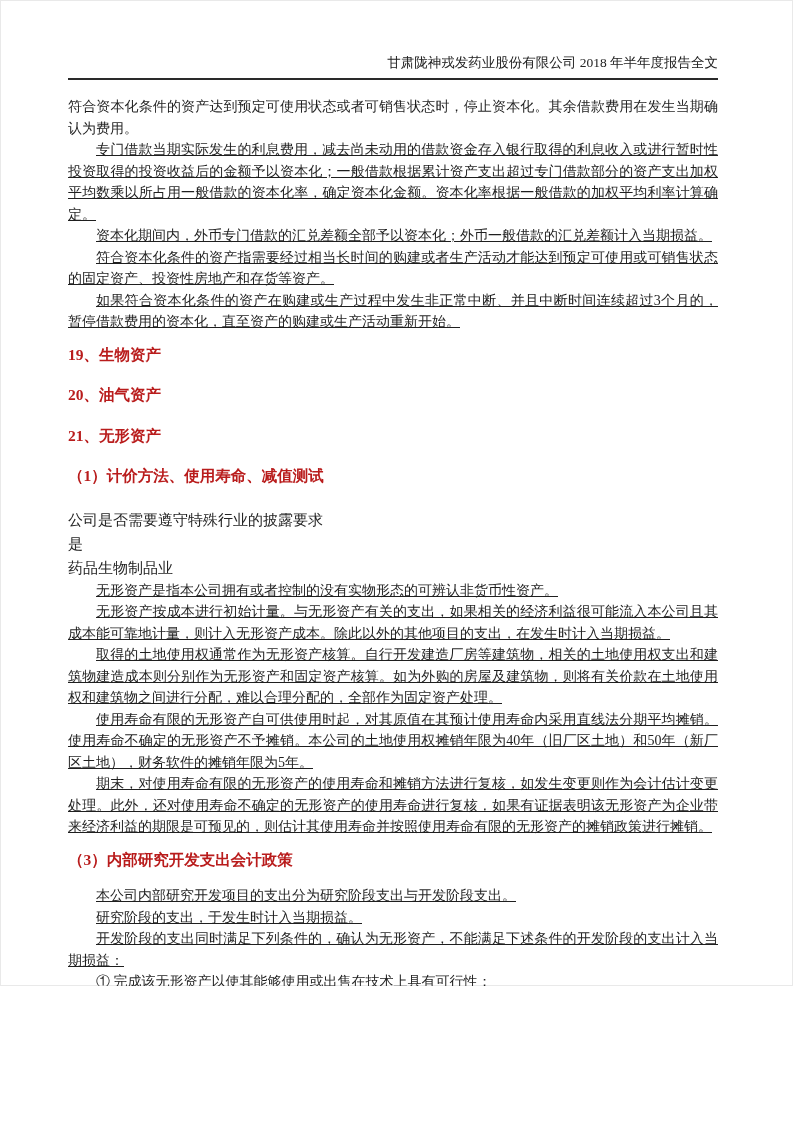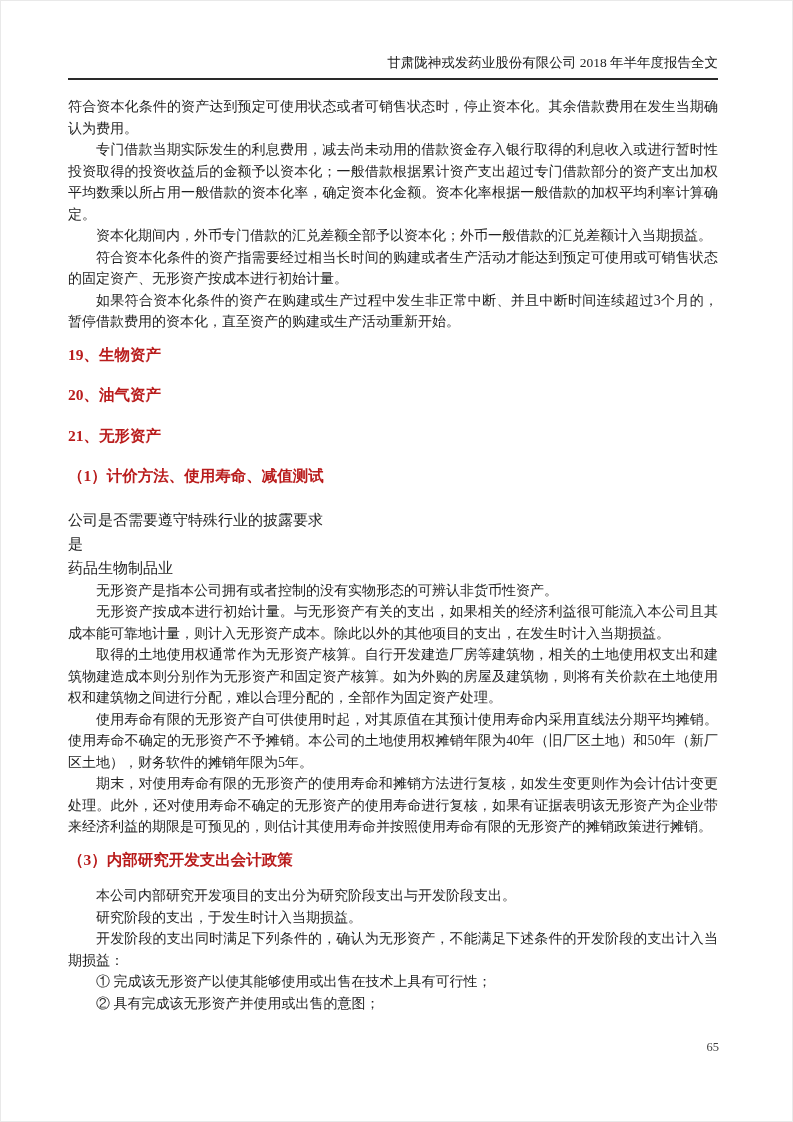--- a/index.html
+++ b/index.html
@@ -1,20 +1,20 @@
 <!DOCTYPE html>
 <html lang="zh"><head>
 <meta charset="utf-8">
 <title>Report Page</title>
 <style>
   html, body { margin: 0; padding: 0; background: #ffffff; }
   .page {
     position: relative;
     width: 793px;
-    height: 1122px;
+    height: 986px;
     margin: 0 auto;
     background: #ffffff;
     box-sizing: border-box;
     box-shadow: inset 0 0 0 1px #e9e9e9;
     font-family: "Liberation Serif", "DejaVu Serif", serif;
     color: #1f1f1f;
     overflow: hidden;
   }
   .margins { margin-left: 68px; margin-right: 75px; }
   .page-header {
@@ -27,21 +27,21 @@
     color: #222222;
   }
   .doc-body { padding-top: 16px; }
   .para, .para-cont {
     margin: 0;
     font-size: 14px;
     line-height: 21.5px;
     text-align: justify;
     word-break: break-all;
   }
-  .para { text-indent: 2em; }
+  .para { text-indent: 2em; text-decoration: underline; }
   .para-cont { text-indent: 0; }
   .head {
     margin: 19px 0 0 0;
     font-size: 15.5px;
     line-height: 21.5px;
     font-weight: bold;
     color: #b91c1c;
   }
   .head.mt-sm { margin-top: 11px; }
   .head.mb { margin-bottom: 15px; }
@@ -66,21 +66,21 @@
 <div class="page">
 
   <div class="page-header margins">
     <span>甘肃陇神戎发药业股份有限公司 2018 年半年度报告全文</span>
   </div>
 
   <div class="doc-body margins">
     <p class="para-cont">符合资本化条件的资产达到预定可使用状态或者可销售状态时，停止资本化。其余借款费用在发生当期确认为费用。</p>
     <p class="para">专门借款当期实际发生的利息费用，减去尚未动用的借款资金存入银行取得的利息收入或进行暂时性投资取得的投资收益后的金额予以资本化；一般借款根据累计资产支出超过专门借款部分的资产支出加权平均数乘以所占用一般借款的资本化率，确定资本化金额。资本化率根据一般借款的加权平均利率计算确定。</p>
     <p class="para">资本化期间内，外币专门借款的汇兑差额全部予以资本化；外币一般借款的汇兑差额计入当期损益。</p>
-    <p class="para">符合资本化条件的资产指需要经过相当长时间的购建或者生产活动才能达到预定可使用或可销售状态的固定资产、无形资产按成本进行初始计量。</p>
+    <p class="para">符合资本化条件的资产指需要经过相当长时间的购建或者生产活动才能达到预定可使用或可销售状态的固定资产、投资性房地产和存货等资产。</p>
     <p class="para">如果符合资本化条件的资产在购建或生产过程中发生非正常中断、并且中断时间连续超过3个月的，暂停借款费用的资本化，直至资产的购建或生产活动重新开始。</p>
 
     <h3 class="head mt-sm">19、生物资产</h3>
     <h3 class="head">20、油气资产</h3>
     <h3 class="head">21、无形资产</h3>
     <h4 class="head">（1）计价方法、使用寿命、减值测试</h4>
 
     <p class="note mt">公司是否需要遵守特殊行业的披露要求</p>
     <p class="note">是</p>
     <p class="note">药品生物制品业</p>

